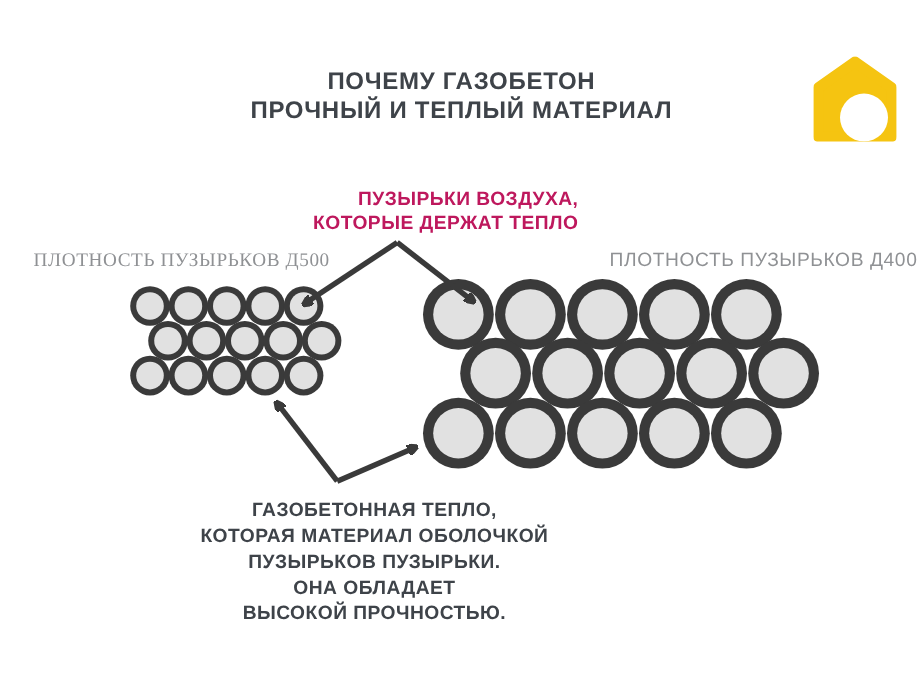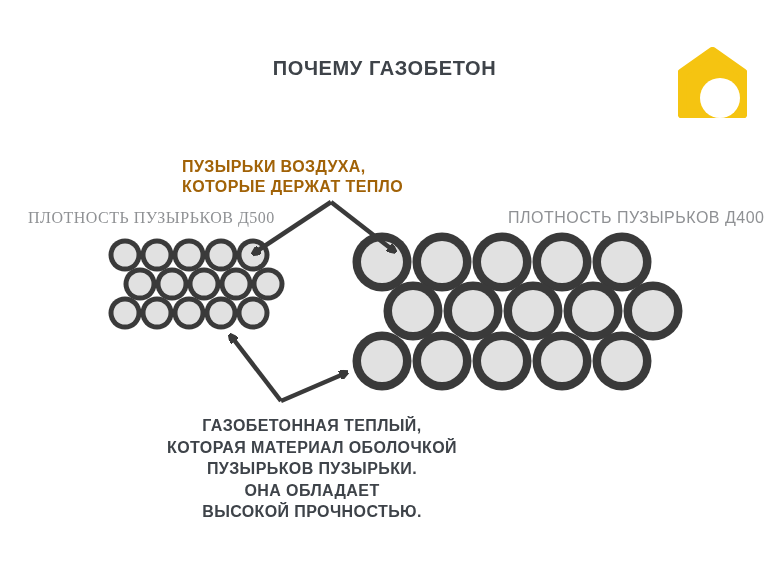--- a/index.html
+++ b/index.html
@@ -17,22 +17,22 @@
     text-align:center;
     color:#3E4349;
     font-weight:bold;
     font-size:20px;
     line-height:24px;
     letter-spacing:0.6px;
   }
   
   .air-label{
     left:182px;top:157px;width:300px;
-    text-align:left;
-    color:#a16207;
+    text-align:right;
+    color:#be185d;
     font-weight:bold;
     font-size:16px;
     line-height:20px;
     letter-spacing:0.4px;
   }
   
   .density{
     top:209px;
     color:#8F9194;
     font-size:16px;
@@ -140,38 +140,39 @@
       <path d="M331,202 L394,251" marker-end="url(#ah)"></path>
     </g>
     <g stroke="#3A3A3A" stroke-width="4.5" fill="none">
       <path d="M281,401 L231,336" marker-end="url(#ah)"></path>
       <path d="M281,401 L346,373" marker-end="url(#ah)"></path>
     </g>
   </svg>
 
   <div class="abs title">
     <div>ПОЧЕМУ ГАЗОБЕТОН</div>
+    <div>ПРОЧНЫЙ И ТЕПЛЫЙ МАТЕРИАЛ</div>
   </div>
 
   <div class="abs logo">
     <svg width="69" height="71" viewBox="0 0 69 71">
       <polygon points="4,67 4,26 34.5,4.5 65,26 65,67" fill="#F5C411" stroke="#F5C411" stroke-width="9" stroke-linejoin="round"></polygon>
       <circle cx="42" cy="51" r="20" fill="#FFFFFF"></circle>
     </svg>
   </div>
 
   <div class="abs air-label">
     <div>ПУЗЫРЬКИ ВОЗДУХА,</div>
     <div>КОТОРЫЕ ДЕРЖАТ ТЕПЛО</div>
   </div>
 
   <div class="abs density density-left">ПЛОТНОСТЬ ПУЗЫРЬКОВ Д500</div>
   <div class="abs density density-right">ПЛОТНОСТЬ ПУЗЫРЬКОВ Д400</div>
 
   <div class="abs mix-label">
-    <div>ГАЗОБЕТОННАЯ ТЕПЛЫЙ,</div>
+    <div>ГАЗОБЕТОННАЯ ТЕПЛО,</div>
     <div>КОТОРАЯ МАТЕРИАЛ ОБОЛОЧКОЙ</div>
     <div>ПУЗЫРЬКОВ ПУЗЫРЬКИ.</div>
     <div>ОНА ОБЛАДАЕТ</div>
     <div>ВЫСОКОЙ ПРОЧНОСТЬЮ.</div>
   </div>
 
 </div>
 
 </body></html>

